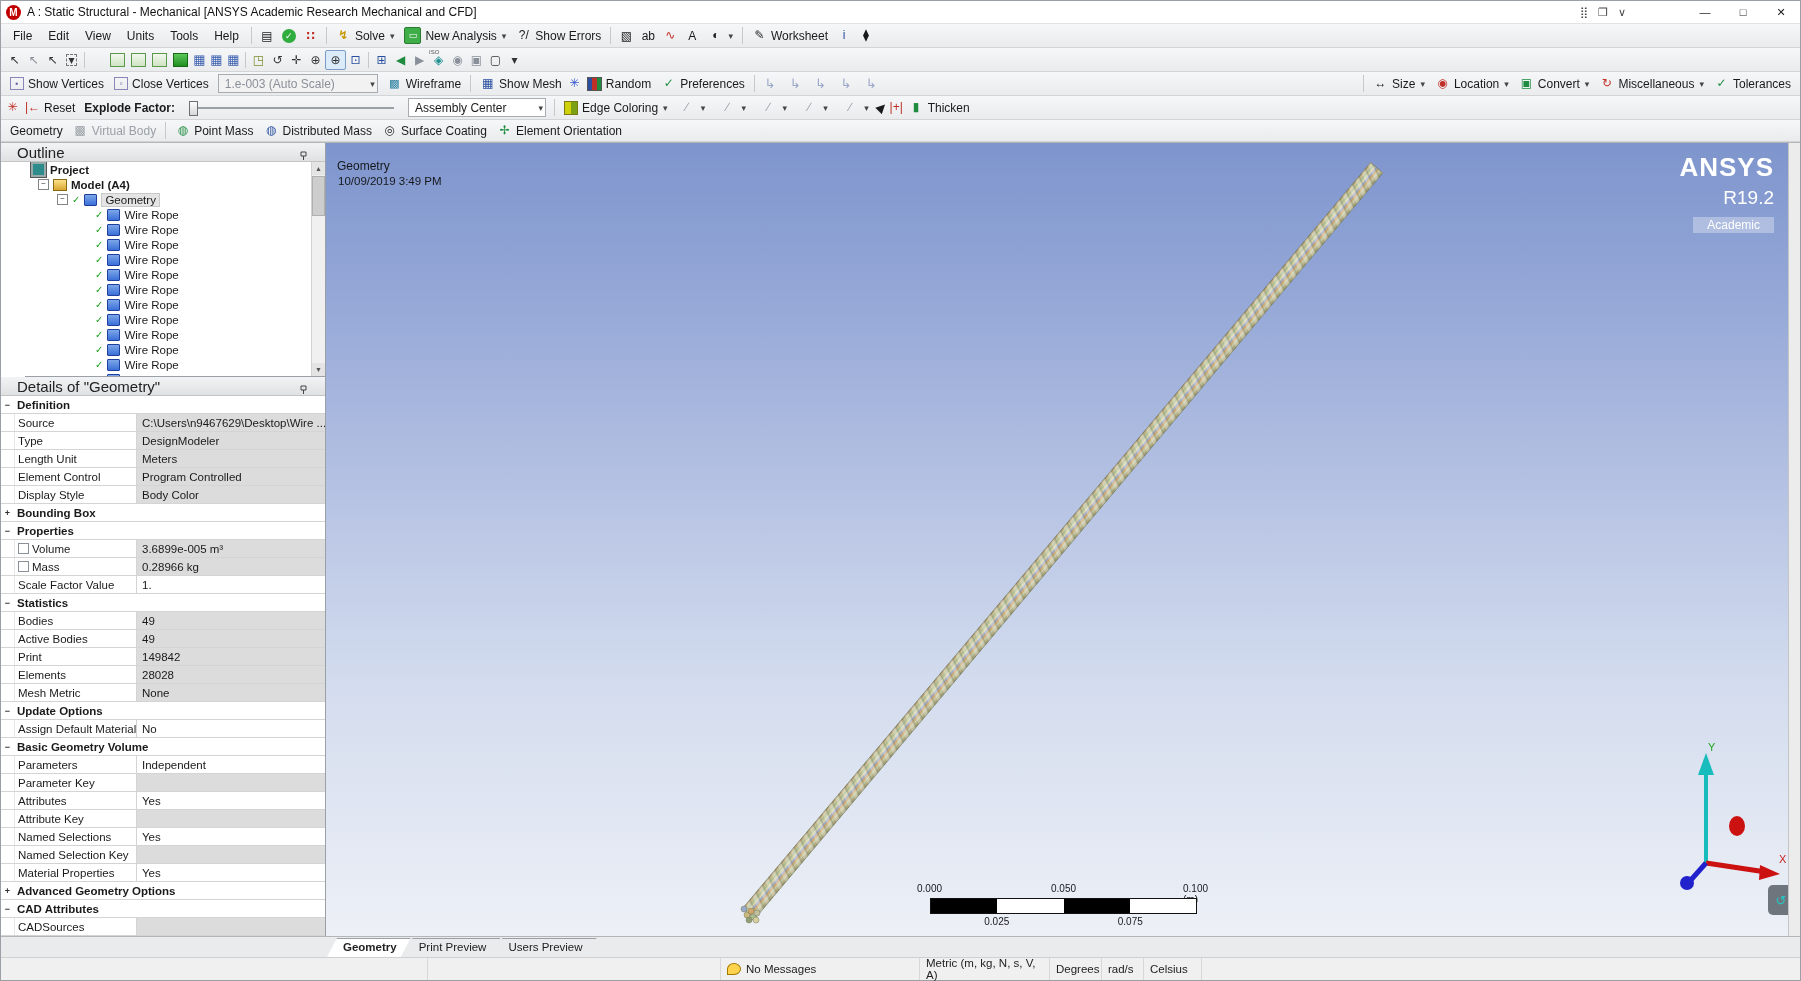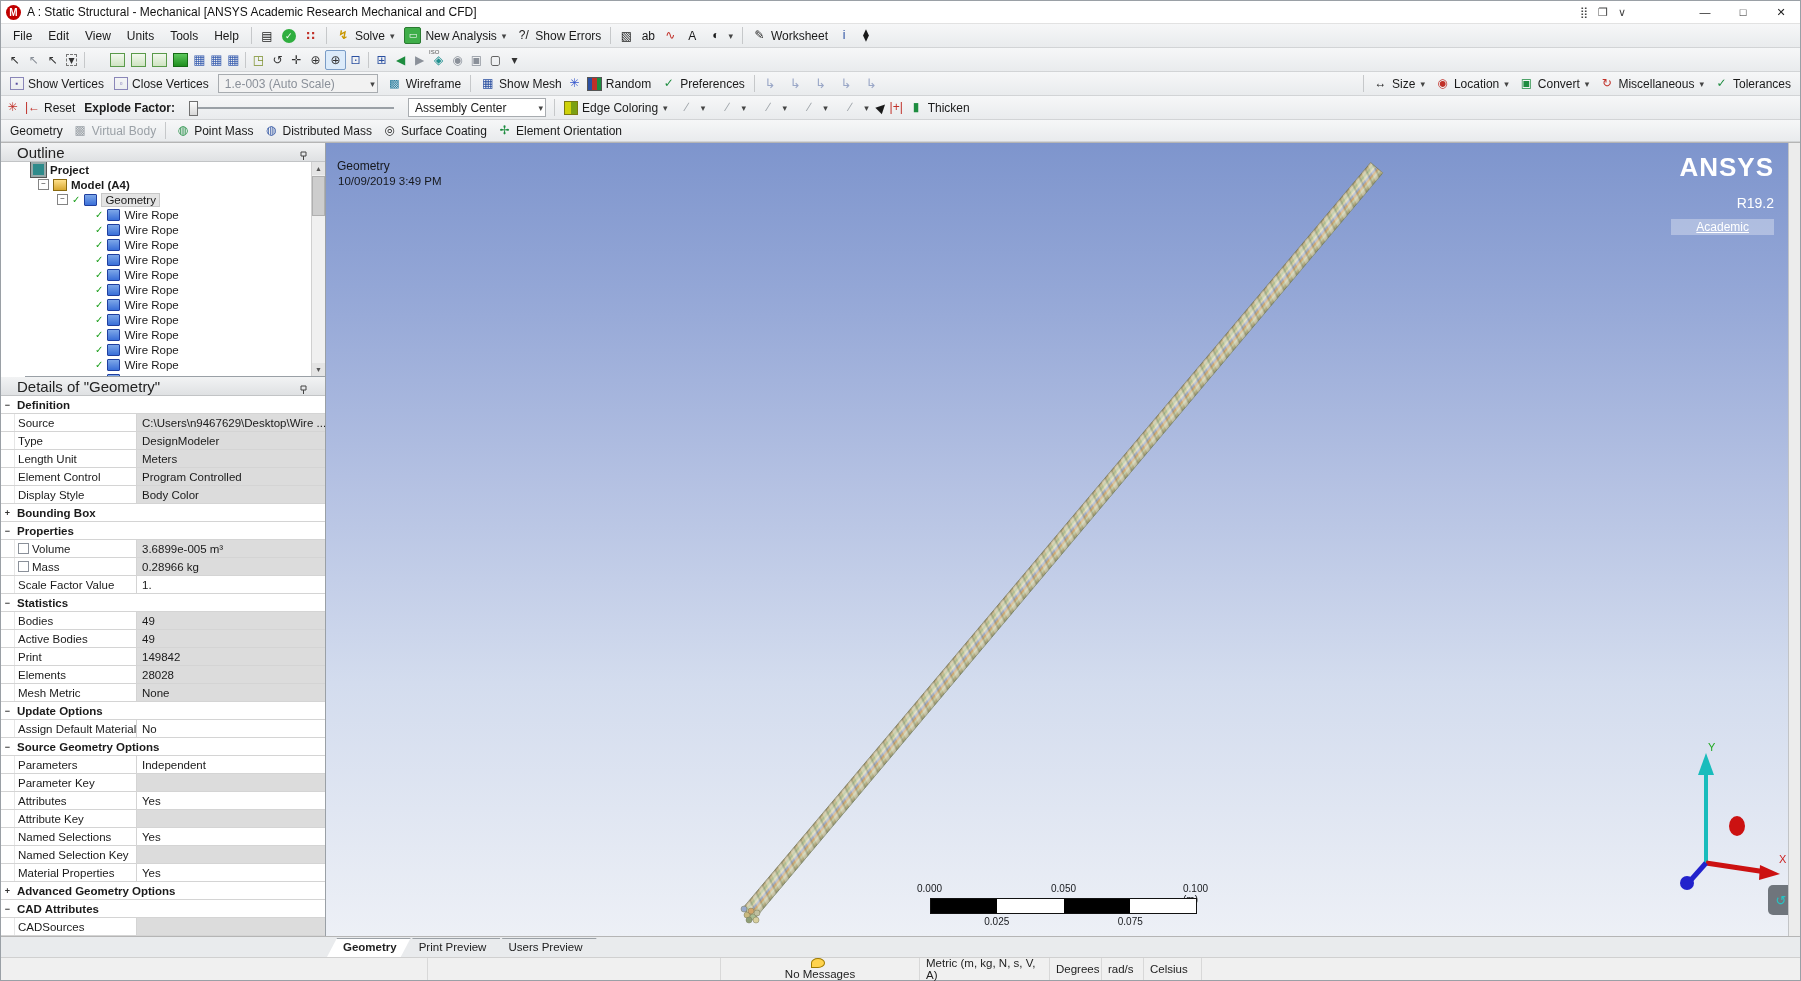--- a/index.html
+++ b/index.html
@@ -98,22 +98,22 @@
   .dcheck{display:none;width:9px;height:9px;border:1px solid #8a9099;background:#fff;flex:none;}
   .dcheck.show{display:inline-block;}
 
   
   .viewport{flex:1;position:relative;min-width:0;overflow:hidden;
             background:linear-gradient(#7e95cd 0%,#93a6d6 18%,#b3c0e2 42%,#d3dcee 68%,#edf0f6 100%);}
   .vplabel{position:absolute;left:11px;top:16px;color:#16181c;font-size:12px;}
   .vpdate{position:absolute;left:12px;top:32px;color:#16181c;font-size:11.5px;}
   .brand{position:absolute;right:14px;top:12px;text-align:right;color:#fff;}
   .brand .nm{font-size:26px;font-weight:bold;letter-spacing:1px;line-height:24px;}
-  .brand .vr{font-size:14px;margin-top:16px;}
-  .brand .ac{display:inline-block;margin-top:8px;background:rgba(255,255,255,0.32);padding:1px 25px;font-size:12px;text-decoration:underline;}
+  .brand .vr{font-size:19px;margin-top:8px;}
+  .brand .ac{display:inline-block;margin-top:8px;background:rgba(255,255,255,0.32);padding:1px 14px;font-size:12px;}
   .ruler{position:absolute;left:604px;top:740px;width:267px;height:44px;font-size:10px;color:#16181c;}
   .ruler .bar{position:absolute;top:15px;left:0;right:0;height:14px;border:1px solid #111;display:flex;background:#fff;}
   .ruler .bar i{flex:1;} .ruler .bar i.b{background:#000;}
   .rlt{position:absolute;top:0;}
   .rlb{position:absolute;top:33px;}
   .corner-btn{position:absolute;right:-6px;top:742px;width:26px;height:30px;background:#6f757c;border-radius:5px;
               color:#27c4c4;display:flex;align-items:center;justify-content:center;font-size:13px;}
   .rightstrip{width:11px;flex:none;background:#ececec;border-left:1px solid #c2c4c6;}
 
   
@@ -785,21 +785,21 @@
 
               <span>Assign Default Material</span>
             </span>
             <span class="dval edit">No</span>
           </div>
 
           <div class="drow sec">
             <span class="dgut">−</span>
             <span class="dlabel">
 
-              <span>Source Geometry Options</span>
+              <span>Basic Geometry Volume</span>
             </span>
 
           </div>
 
           <div class="drow">
             <span class="dgut"></span>
             <span class="dlabel">
 
               <span>Parameters</span>
             </span>
@@ -973,21 +973,21 @@
 
       <span class="tab">Print Preview</span>
 
       <span class="tab">Users Preview</span>
     </span>
   </div>
 
   <div class="statusbar">
     <span class="seg" style="width:427px;"></span>
     <span class="seg" style="width:293px;"></span>
-    <span class="seg" style="width:199px;flex-direction:column;">
+    <span class="seg" style="width:199px;">
       <span class="balloon"></span>
       <span>No Messages</span>
     </span>
     <span class="seg" style="width:130px;">
       <span>Metric (m, kg, N, s, V, A)</span>
     </span>
     <span class="seg" style="width:52px;">
       <span>Degrees</span>
     </span>
     <span class="seg" style="width:42px;">

